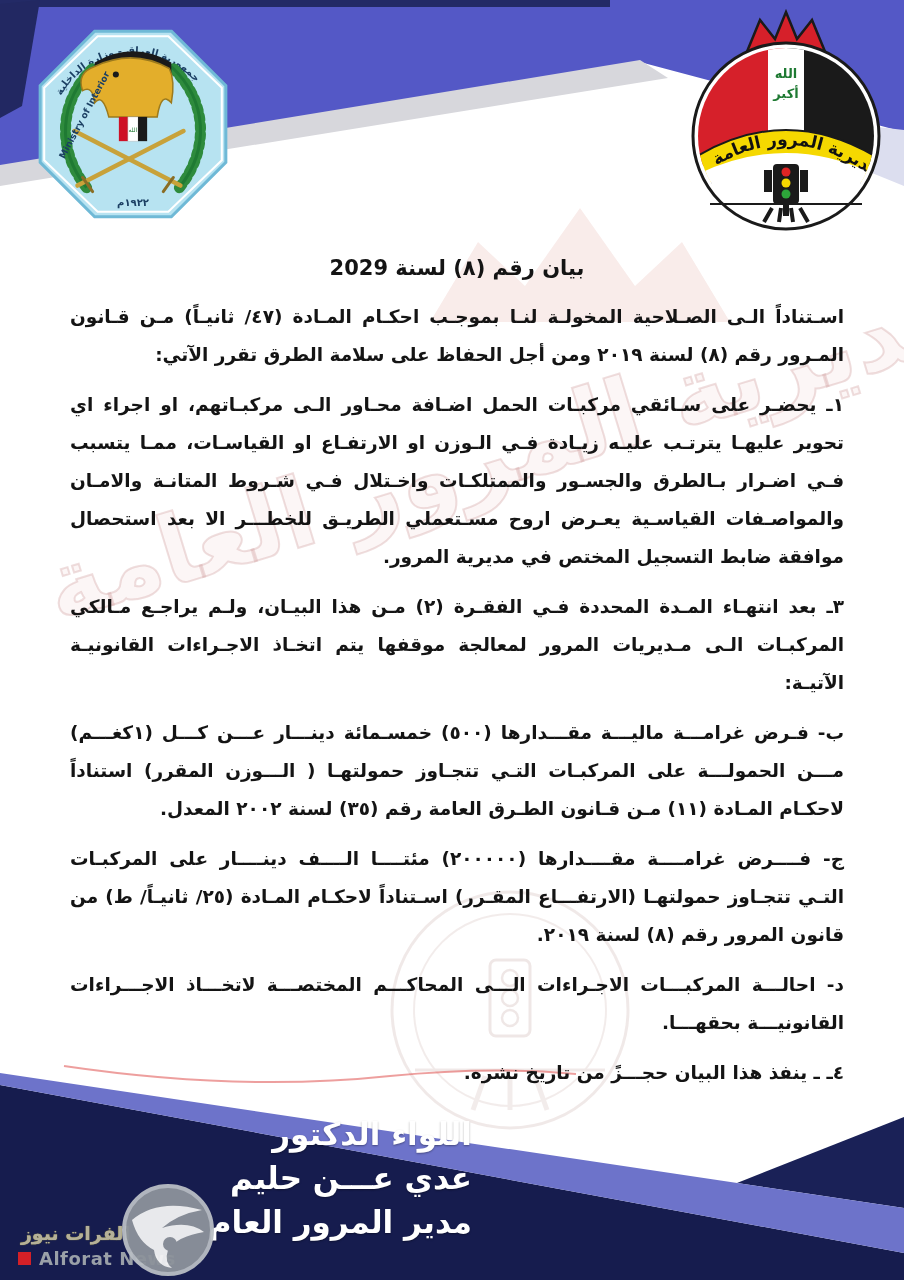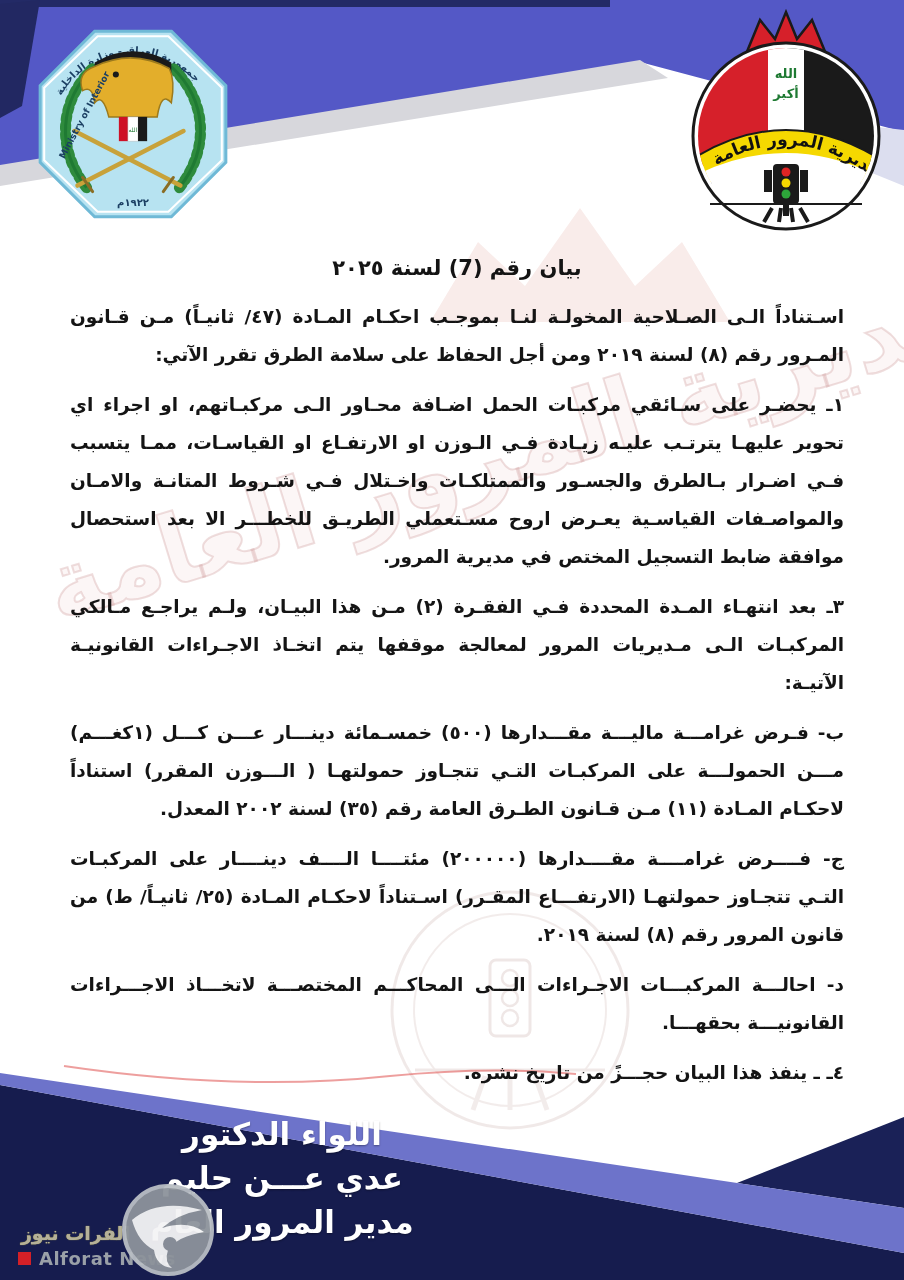--- a/index.html
+++ b/index.html
@@ -62,21 +62,21 @@
   .doc-title{
     text-align:center;font-weight:bold;font-size:21px;line-height:36px;margin-bottom:6px;
   }
   .para{
     font-size:18.5px;font-weight:bold;line-height:38px;
     text-align:justify;text-justify:inter-word;margin:12px;
   }
   
   .signature{
     position:absolute;left:92px;top:1112px;width:380px;
-    direction:rtl;text-align:center;color:#ffffff;
+    direction:rtl;text-align:right;color:#ffffff;
     font-size:31px;font-weight:bold;line-height:44px;
     text-shadow:0 1px 2px rgba(0,0,0,.35);
   }
   
   .alforat{position:absolute;left:18px;top:1222px;width:330px;height:58px;}
   .alforat-ar{
     position:absolute;right:218px;top:0px;direction:rtl;
     font-size:19px;font-weight:bold;color:#b4b09a;
     text-shadow:0 0 1px #d8c84a;white-space:nowrap;
   }
@@ -174,21 +174,21 @@
       <circle cx="106" cy="166" r="4.5" fill="#e02424"></circle>
       <circle cx="106" cy="177" r="4.5" fill="#f5d800"></circle>
       <circle cx="106" cy="188" r="4.5" fill="#2da53a"></circle>
       <rect x="103" y="198" width="6" height="12" fill="#1a1a1a"></rect>
     </g>
     <line x1="30" y1="198" x2="182" y2="198" stroke="#1a1a1a" stroke-width="2"></line>
     <path d="M92,202 L84,216 M101,202 L99,216 M111,202 L113,216 M120,202 L128,216" stroke="#1a1a1a" stroke-width="4"></path>
   </svg>
 
   <div class="doc" dir="rtl">
-    <div class="doc-title">بيان رقم (7) لسنة ٢٠٢٥</div>
+    <div class="doc-title">بيان رقم (٨) لسنة 2029</div>
     <p class="para">اسـتناداً الـى الصـلاحية المخولـة لنـا بموجـب احكـام المـادة (٤٧/ ثانيـاً) مـن قـانون المـرور رقم (٨) لسنة ٢٠١٩ ومن أجل الحفاظ على سلامة الطرق تقرر الآتي:</p>
     <p class="para">١ـ يحضـر على سـائقي مركبـات الحمل اضـافة محـاور الـى مركبـاتهم، او اجراء اي تحوير عليهـا يترتـب عليـه زيـادة فـي الـوزن او الارتفـاع او القياسـات، ممـا يتسبب فـي اضـرار بـالطرق والجسـور والممتلكـات واخـتلال فـي شـروط المتانـة والامـان والمواصـفات القياسـية يعـرض اروح مسـتعملي الطريـق للخطـــر الا بعد استحصال موافقة ضابط التسجيل المختص في مديرية المرور.</p>
     <p class="para">٣ـ بعد انتهـاء المـدة المحددة فـي الفقـرة (٢) مـن هذا البيـان، ولـم يراجـع مـالكي المركبـات الـى مـديريات المرور لمعالجة موقفها يتم اتخـاذ الاجـراءات القانونيـة الآتيـة:</p>
     <p class="para">ب- فـرض غرامـــة ماليـــة مقـــدارها (٥٠٠) خمسـمائة دينـــار عـــن كـــل (١كغـــم) مـــن الحمولـــة على المركبـات التـي تتجـاوز حمولتهـا ( الـــوزن المقرر) استناداً لاحكـام المـادة (١١) مـن قـانون الطـرق العامة رقم (٣٥) لسنة ٢٠٠٢ المعدل.</p>
     <p class="para">ج- فــــرض غرامــــة مقــــدارها (٢٠٠٠٠٠) مئتــــا الــــف دينــــار على المركبـات التـي تتجـاوز حمولتهـا (الارتفـــاع المقـرر) اسـتناداً لاحكـام المـادة (٢٥/ ثانيـاً/ ط) من قانون المرور رقم (٨) لسنة ٢٠١٩.</p>
     <p class="para">د- احالـــة المركبـــات الاجـراءات الـــى المحاكـــم المختصـــة لاتخـــاذ الاجـــراءات القانونيـــة بحقهـــا.</p>
     <p class="para">٤ـ ـ ينفذ هذا البيان حجـــزً من تاريخ نشره.</p>
   </div>
 
   <div class="signature">

